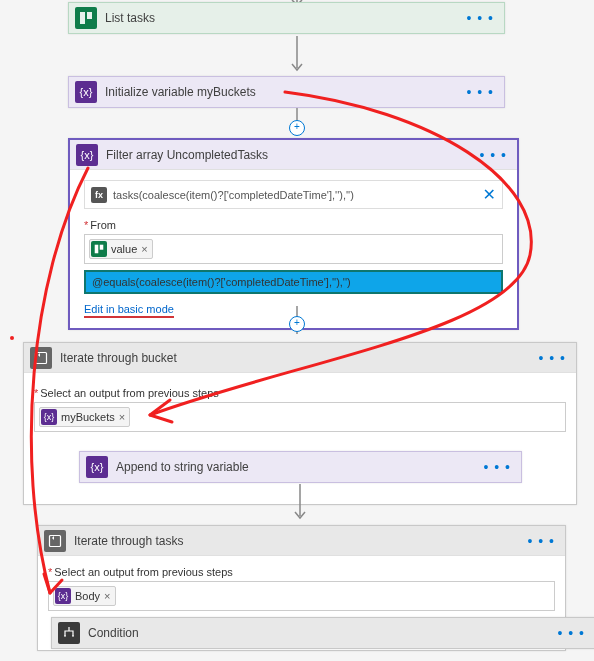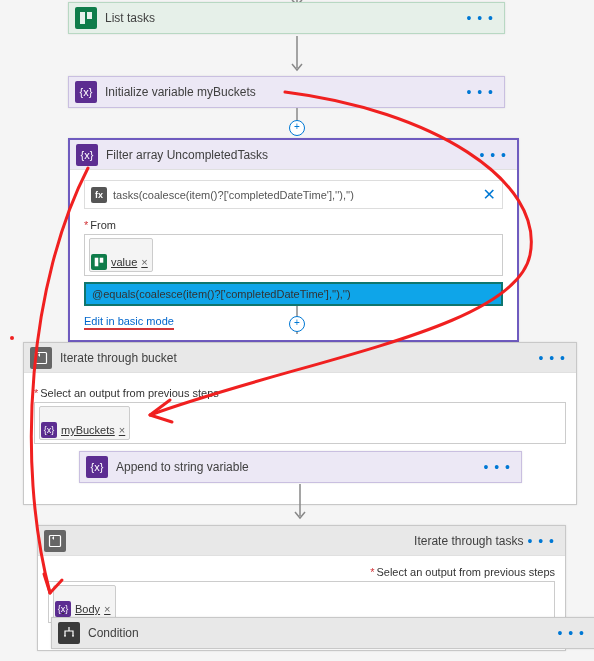--- a/index.html
+++ b/index.html
@@ -135,23 +135,22 @@
     min-height: 22px;
     display: flex;
     align-items: center;
   }
   .token {
     display: inline-flex;
     align-items: center;
     background: #f4f4f4;
     border: 1px solid #ccc;
     border-radius: 2px;
-    padding: 15px 4px 1px 1px;
-    font-size: 11px;
-    text-decoration: underline;
+    padding: 1px 4px 1px 1px;
+    font-size: 11px;
   }
   .token .tok-ico {
     width: 16px; height: 16px;
     display:inline-flex;align-items:center;justify-content:center;
     color:#fff;font-size:9px;border-radius:2px;margin-right:4px;
   }
   .token .tok-x { margin-left:4px;color:#666;cursor:pointer;}
   .expr-row {
     border: 2px solid #0f766e;
     background: #0ea5e9;
@@ -181,21 +180,20 @@
     left: 79px; top: 451px; width: 443px;
     background: #fff;
     border: 1px solid #c9bfe0;
   }
   .append .header { background: #ece8f5; border-bottom:none;}
   .append .icon-box { background: #5c2d91; }
   
   .iter2 {
     left: 37px; top: 525px; width: 529px; height: 126px;
     border: 1px solid #c8c8c8;
-    text-align: right;
   }
   .iter2 .header { background: #e8e8e8; }
   .iter2 .icon-box { background: #666; }
   .iter2-body { padding: 10px 10px 8px 10px; }
   
   .cond {
     left: 51px; top: 617px; width: 545px;
     border: 1px solid #c8c8c8;
   }
   .cond .header { background: #e8e8e8; border-bottom:none;}

